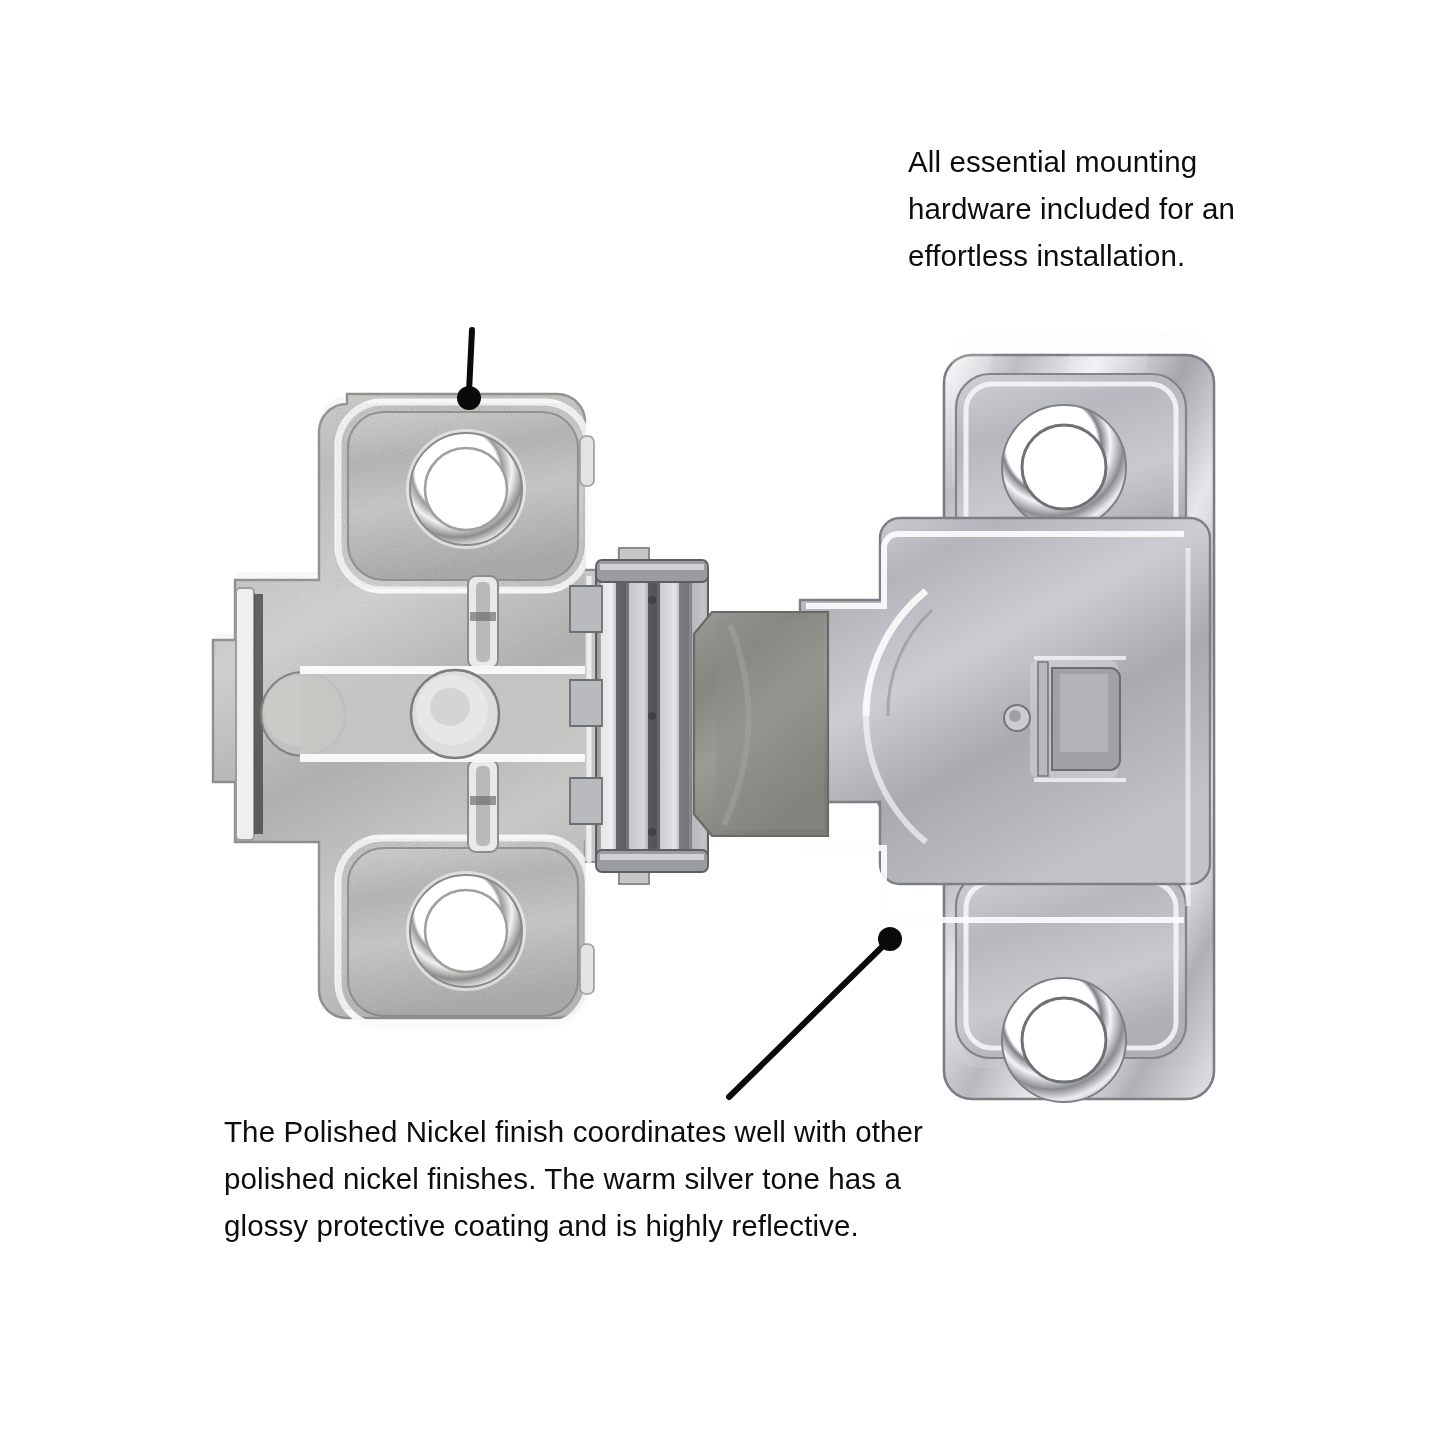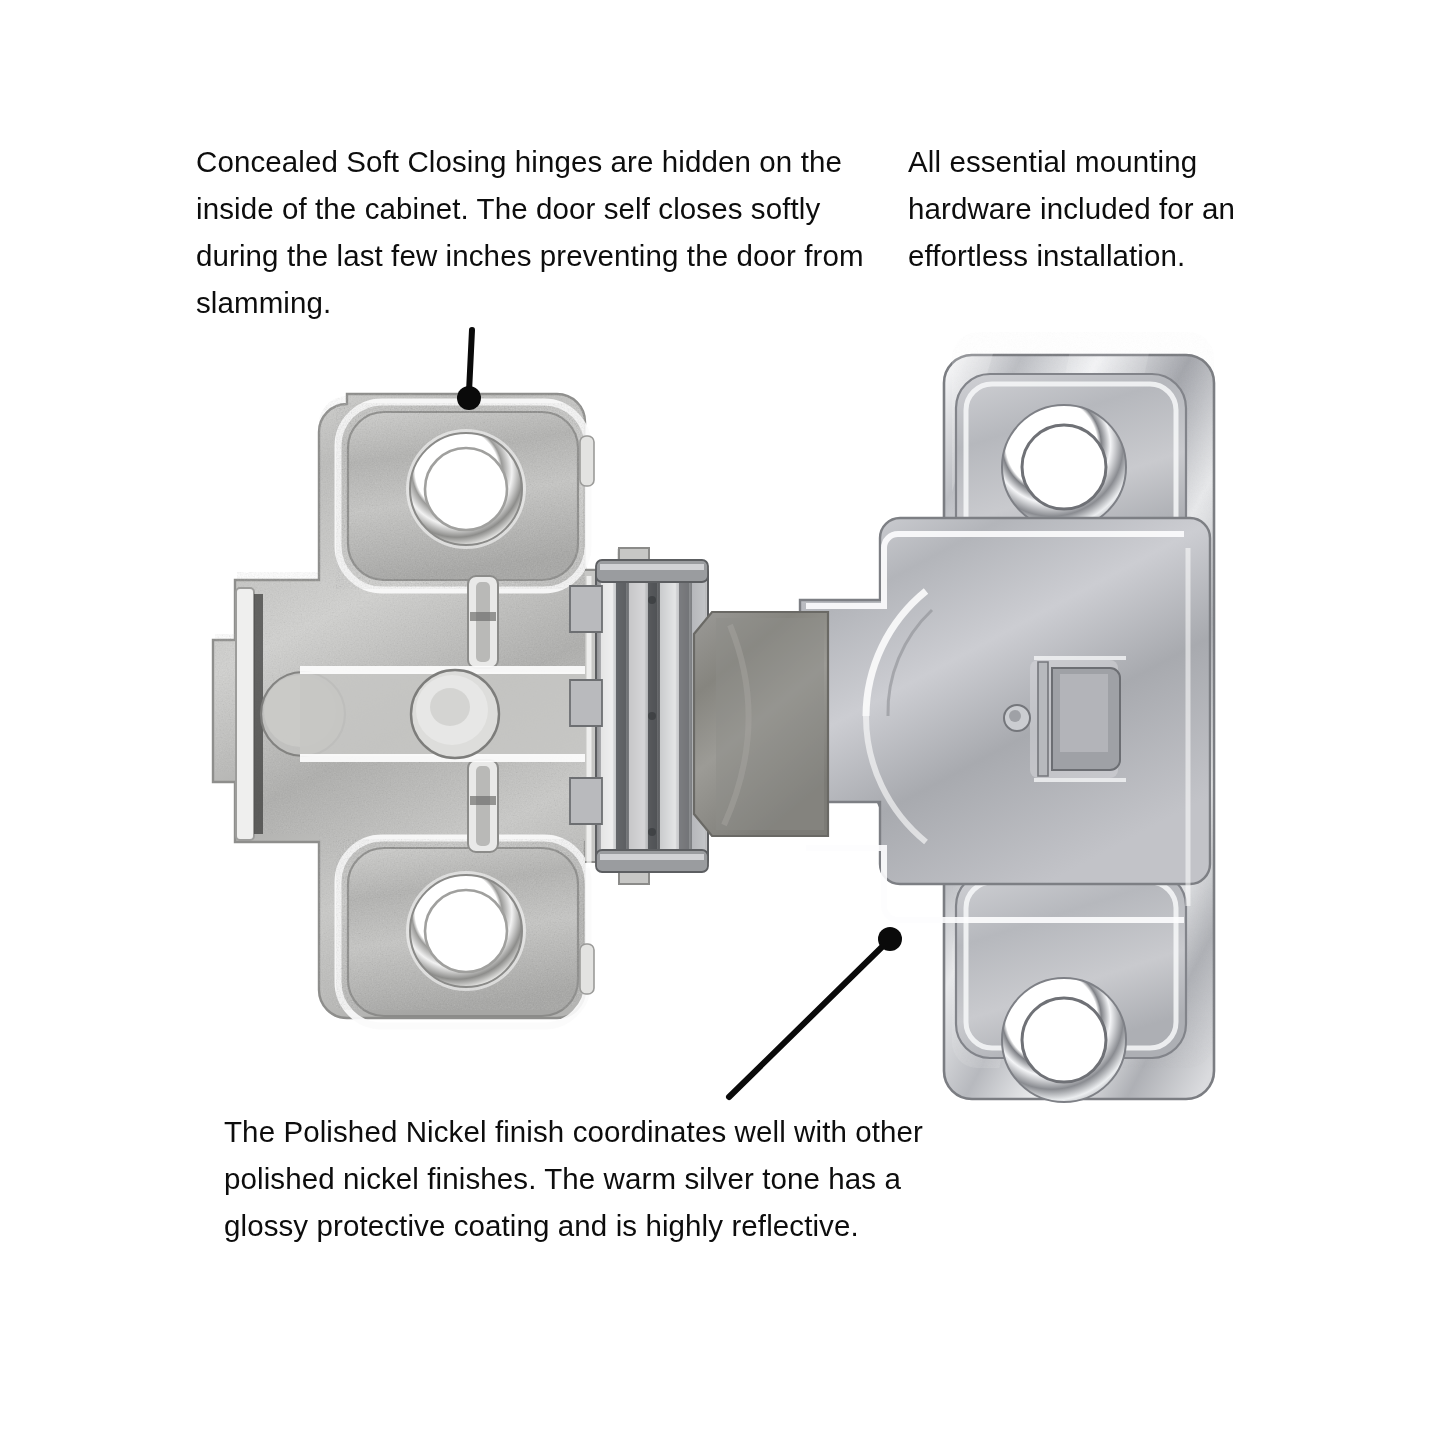--- a/index.html
+++ b/index.html
@@ -339,19 +339,18 @@
     <g>
       <line x1="472" y1="330" x2="469" y2="392" stroke="#0a0a0a" stroke-width="6" stroke-linecap="round"></line>
       <circle cx="469" cy="398" r="12" fill="#0a0a0a"></circle>
     </g>
     <g>
       <line x1="729" y1="1097" x2="884" y2="945" stroke="#0a0a0a" stroke-width="6" stroke-linecap="round"></line>
       <circle cx="890" cy="939" r="12" fill="#0a0a0a"></circle>
     </g>
   </svg>
 
-  <div class="callout" id="callout-soft-close">Concealed Soft Closing hinges are hidden on the inside of the cabinet. The door self closes softly during the last few inches preventing the door from slamming.</div>
 
   <div class="callout" id="callout-hardware">All essential mounting hardware included for an effortless installation.</div>
 
   <div class="callout" id="callout-finish">The Polished Nickel finish coordinates well with other polished nickel finishes. The warm silver tone has a glossy protective coating and is highly reflective.</div>
 
 </div>
 
 </body></html>

